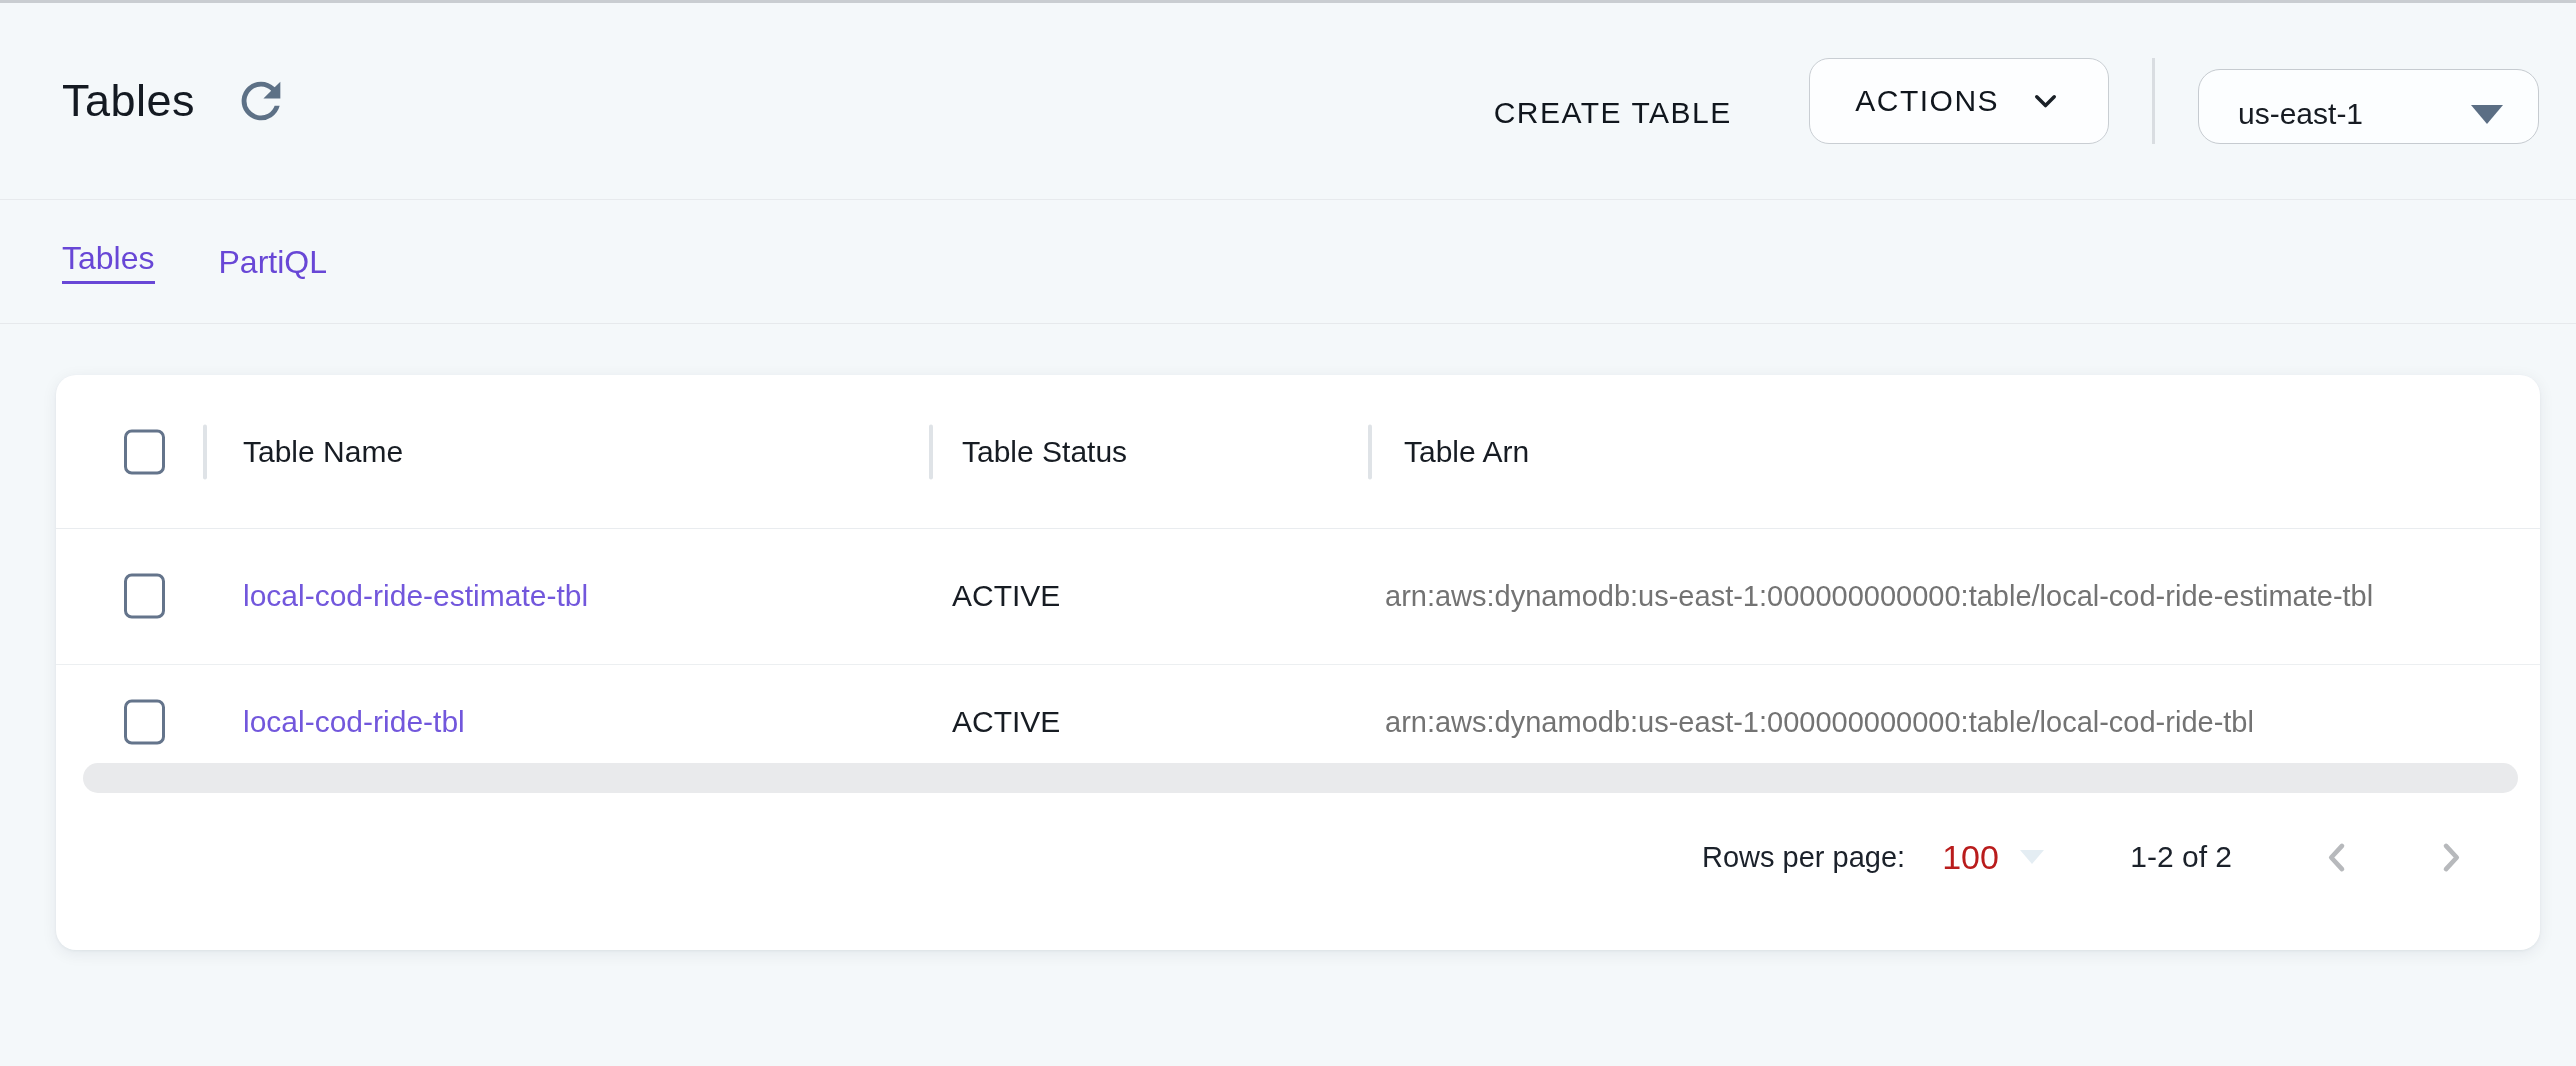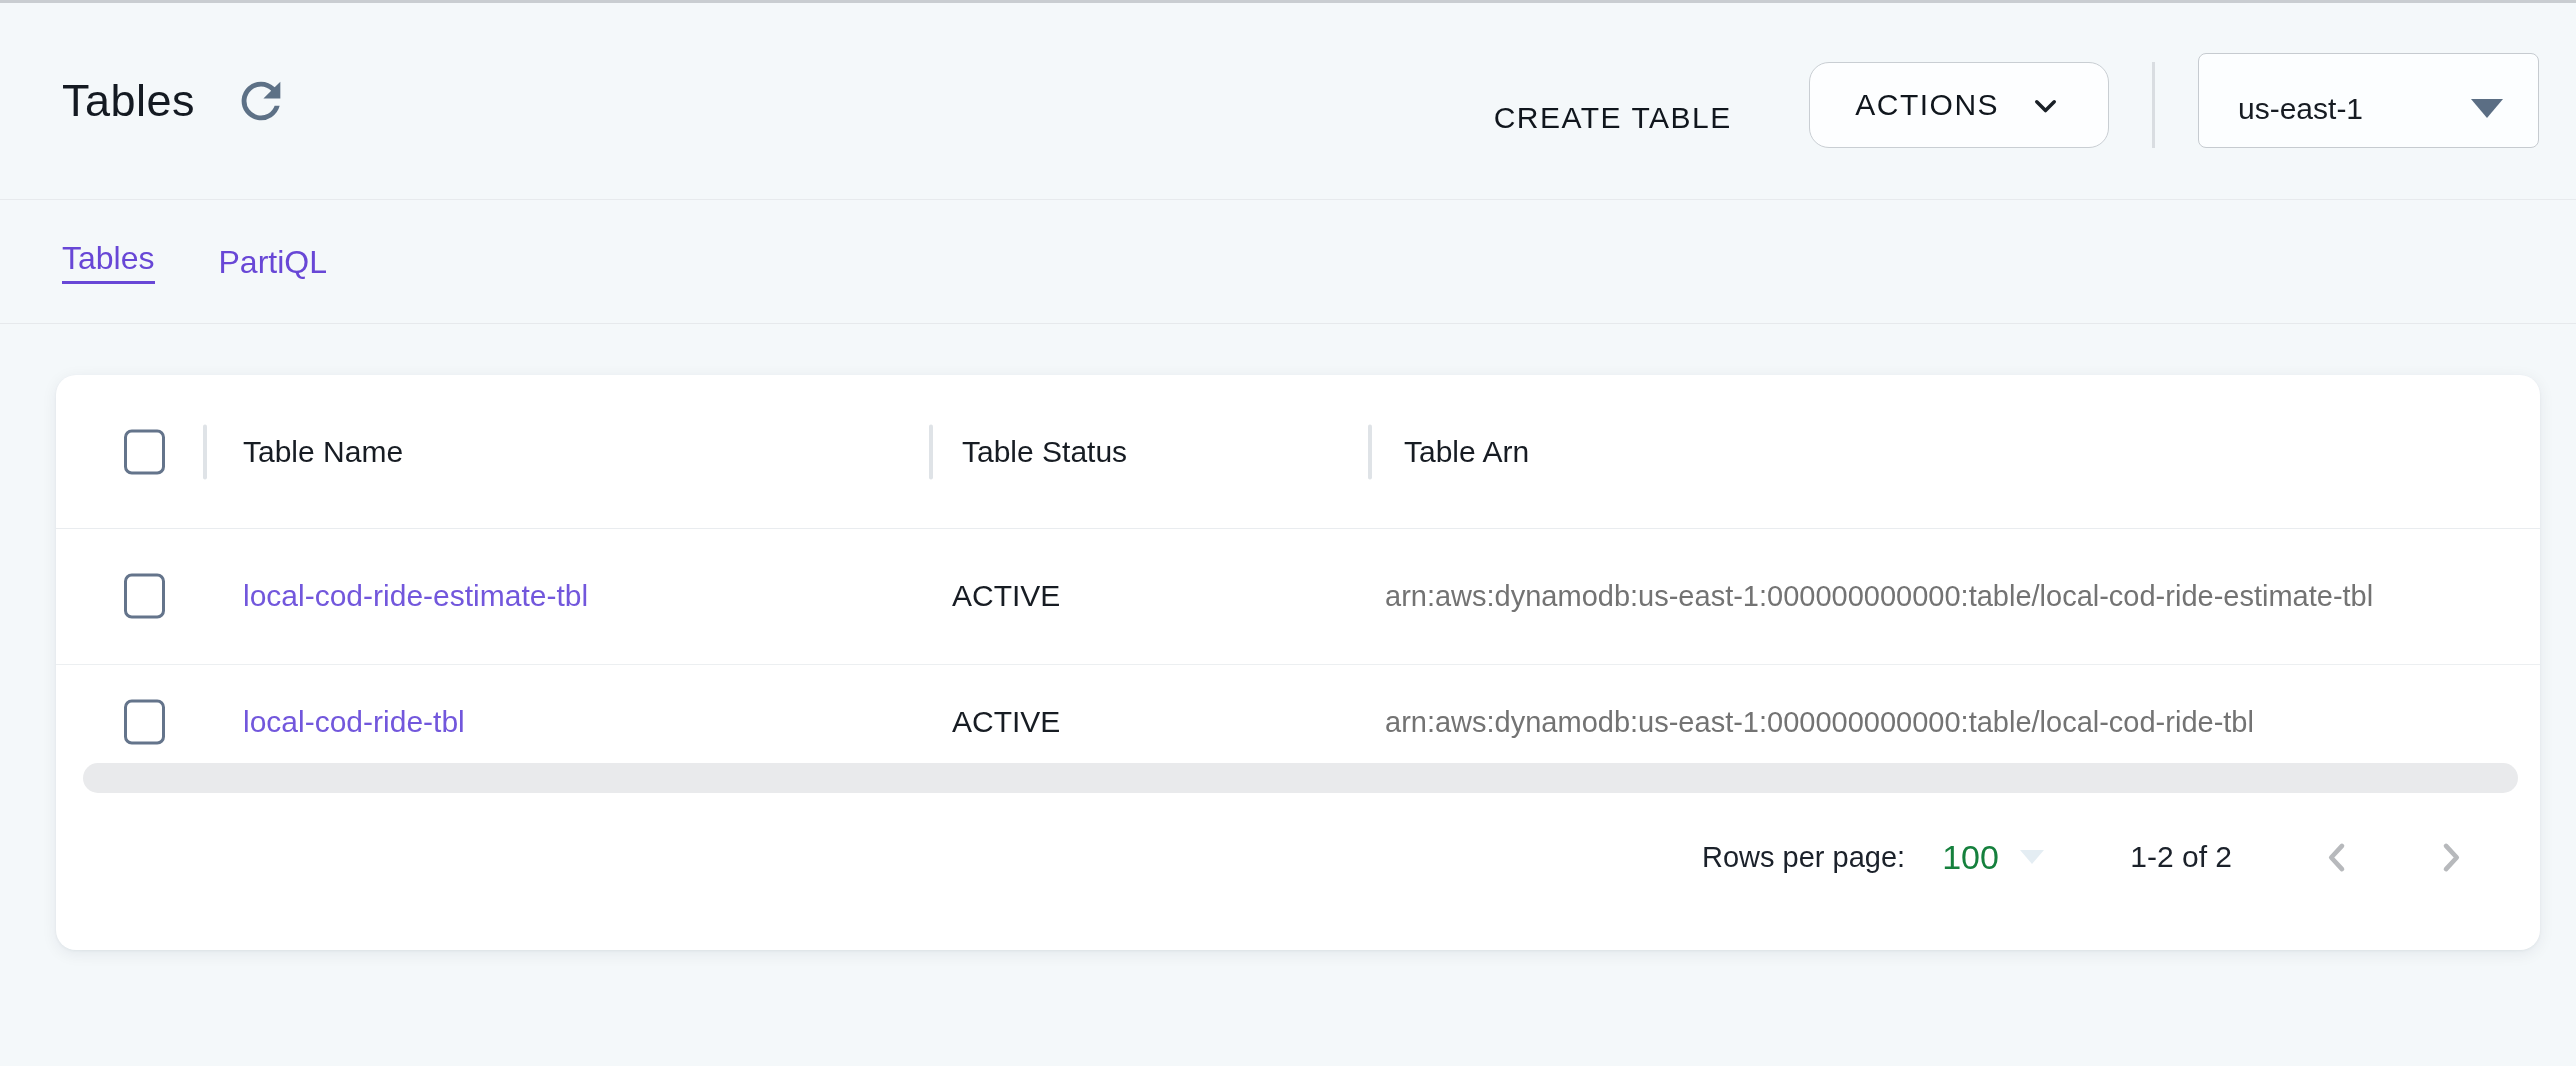--- a/index.html
+++ b/index.html
@@ -32,22 +32,22 @@
   }
   .actions-btn{
     display:flex;align-items:center;gap:29px;
     height:86px;padding:0 45px;box-sizing:border-box;
     border:1.9px solid #c9ced3;border-radius:20px;background:#fdfeff;
     font-family:inherit;font-size:30px;font-weight:500;letter-spacing:1.5px;color:#10161d;
     cursor:pointer;
   }
   .vdivider{width:2.9px;height:86px;background:#d9dde1;margin:0 43px;}
   .region-select{
-    width:341px;height:95px;box-sizing:border-box;
-    border:1.9px solid #c6cbd0;border-radius:8px;background:#fcfeff;
+    width:341px;height:75px;box-sizing:border-box;
+    border:1.9px solid #c6cbd0;border-radius:22px;background:#fcfeff;
     display:flex;align-items:center;padding:16px 35px 0 39px;
     font-size:30px;color:#171c23;cursor:pointer;
   }
   .caret-down{
     margin-left:auto;width:0;height:0;
     border-left:16.6px solid transparent;border-right:16.6px solid transparent;
     border-top:19.5px solid #5b6e84;
   }
 
   
@@ -91,21 +91,21 @@
     border-radius:15.6px;background:#e9eaec;cursor:pointer;
   }
 
   
   .card-footer{
     position:absolute;right:68px;top:450px;height:64px;
     display:flex;align-items:center;
   }
   .rpp-label{font-size:29px;color:#1b212a;}
   .rpp-select{display:flex;align-items:center;margin-left:37px;cursor:pointer;}
-  .rpp-value{font-size:34px;color:#15803d;}
+  .rpp-value{font-size:34px;color:#b91c1c;}
   .rpp-caret{
     margin-left:21.4px;width:0;height:0;
     border-left:12.7px solid transparent;border-right:12.7px solid transparent;
     border-top:14.6px solid #e4edf3;
   }
   .range-label{font-size:30px;color:#1b212a;margin-left:86px;}
   .page-btn{background:none;border:none;padding:0;margin-left:70px;cursor:pointer;display:flex;align-items:center;}
   .page-btn:first-of-type{margin-left:84px;}
 </style>
 </head>

